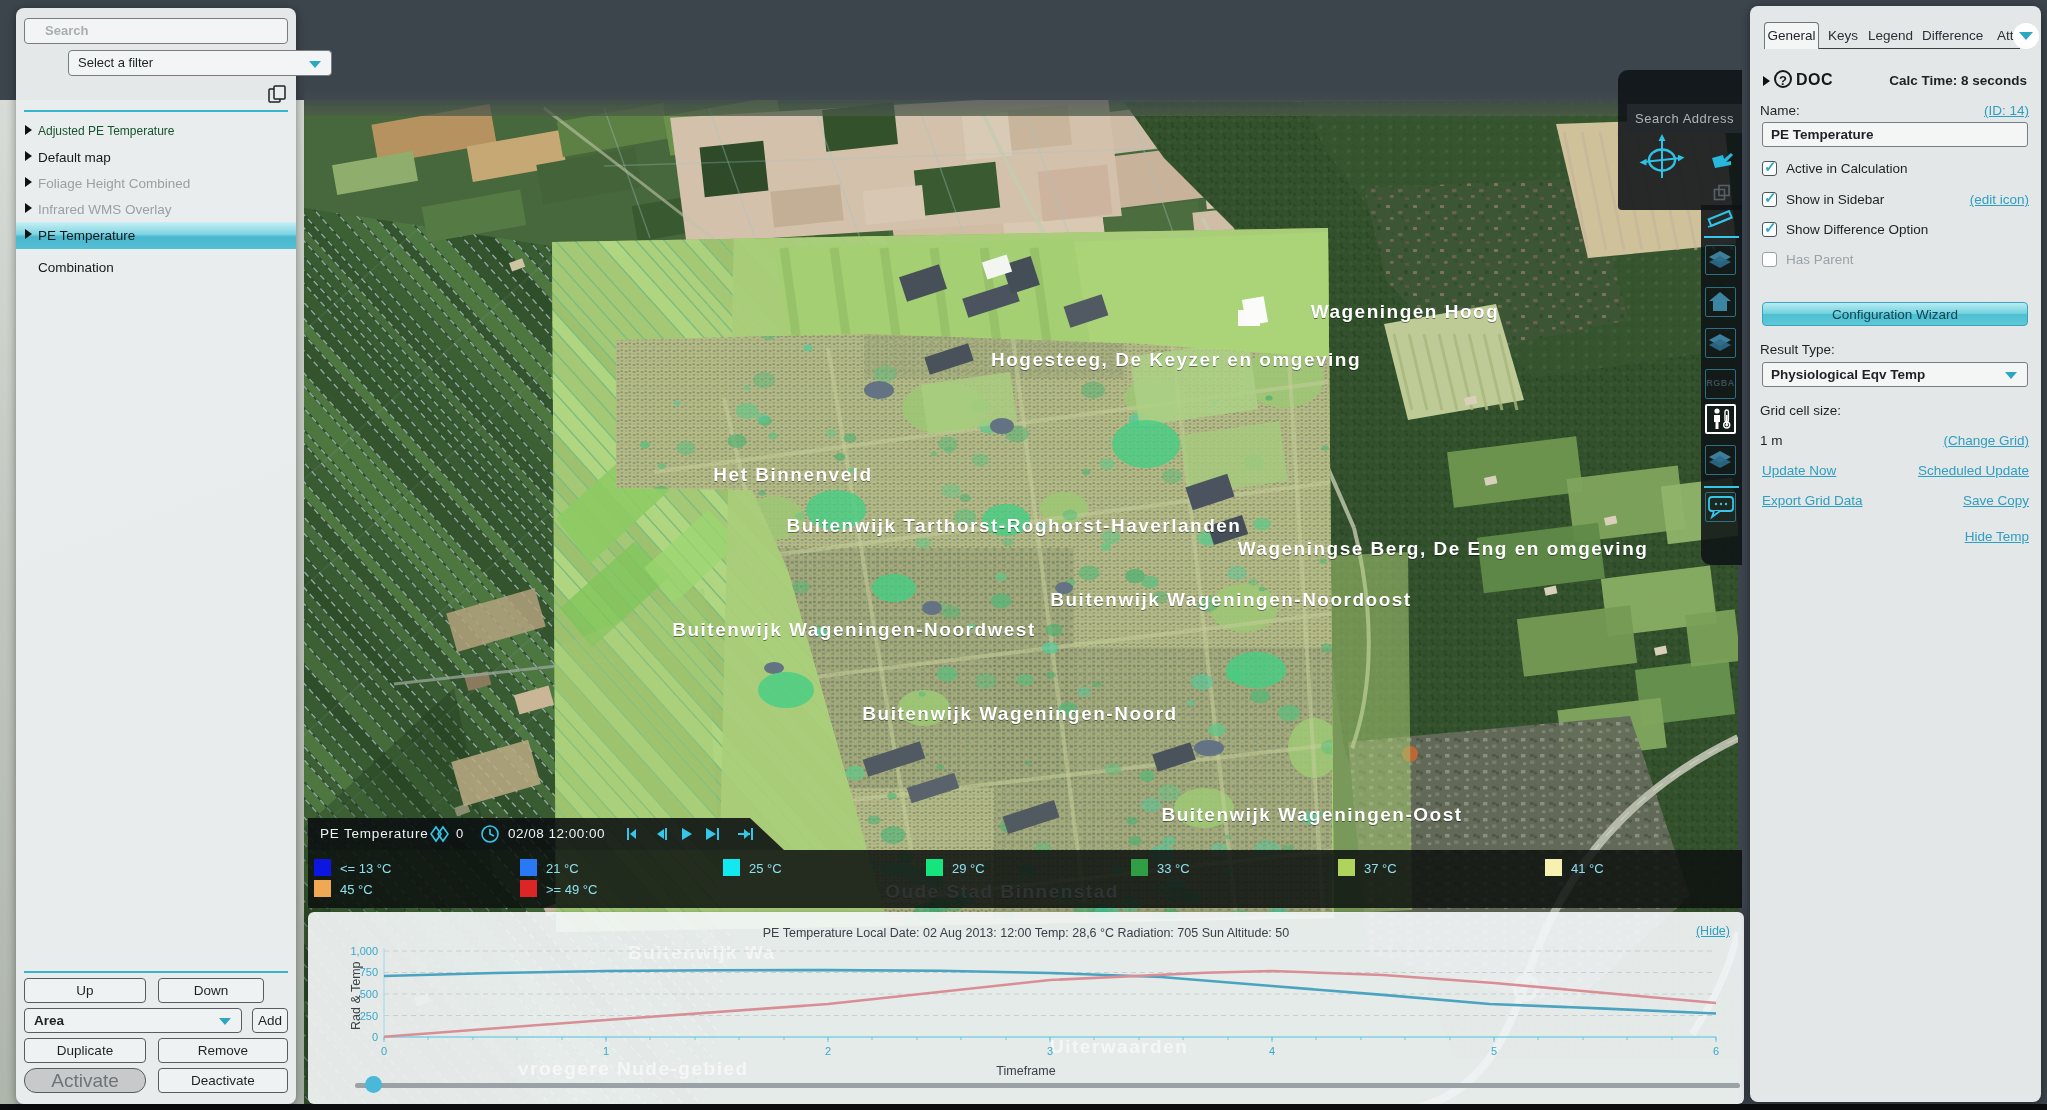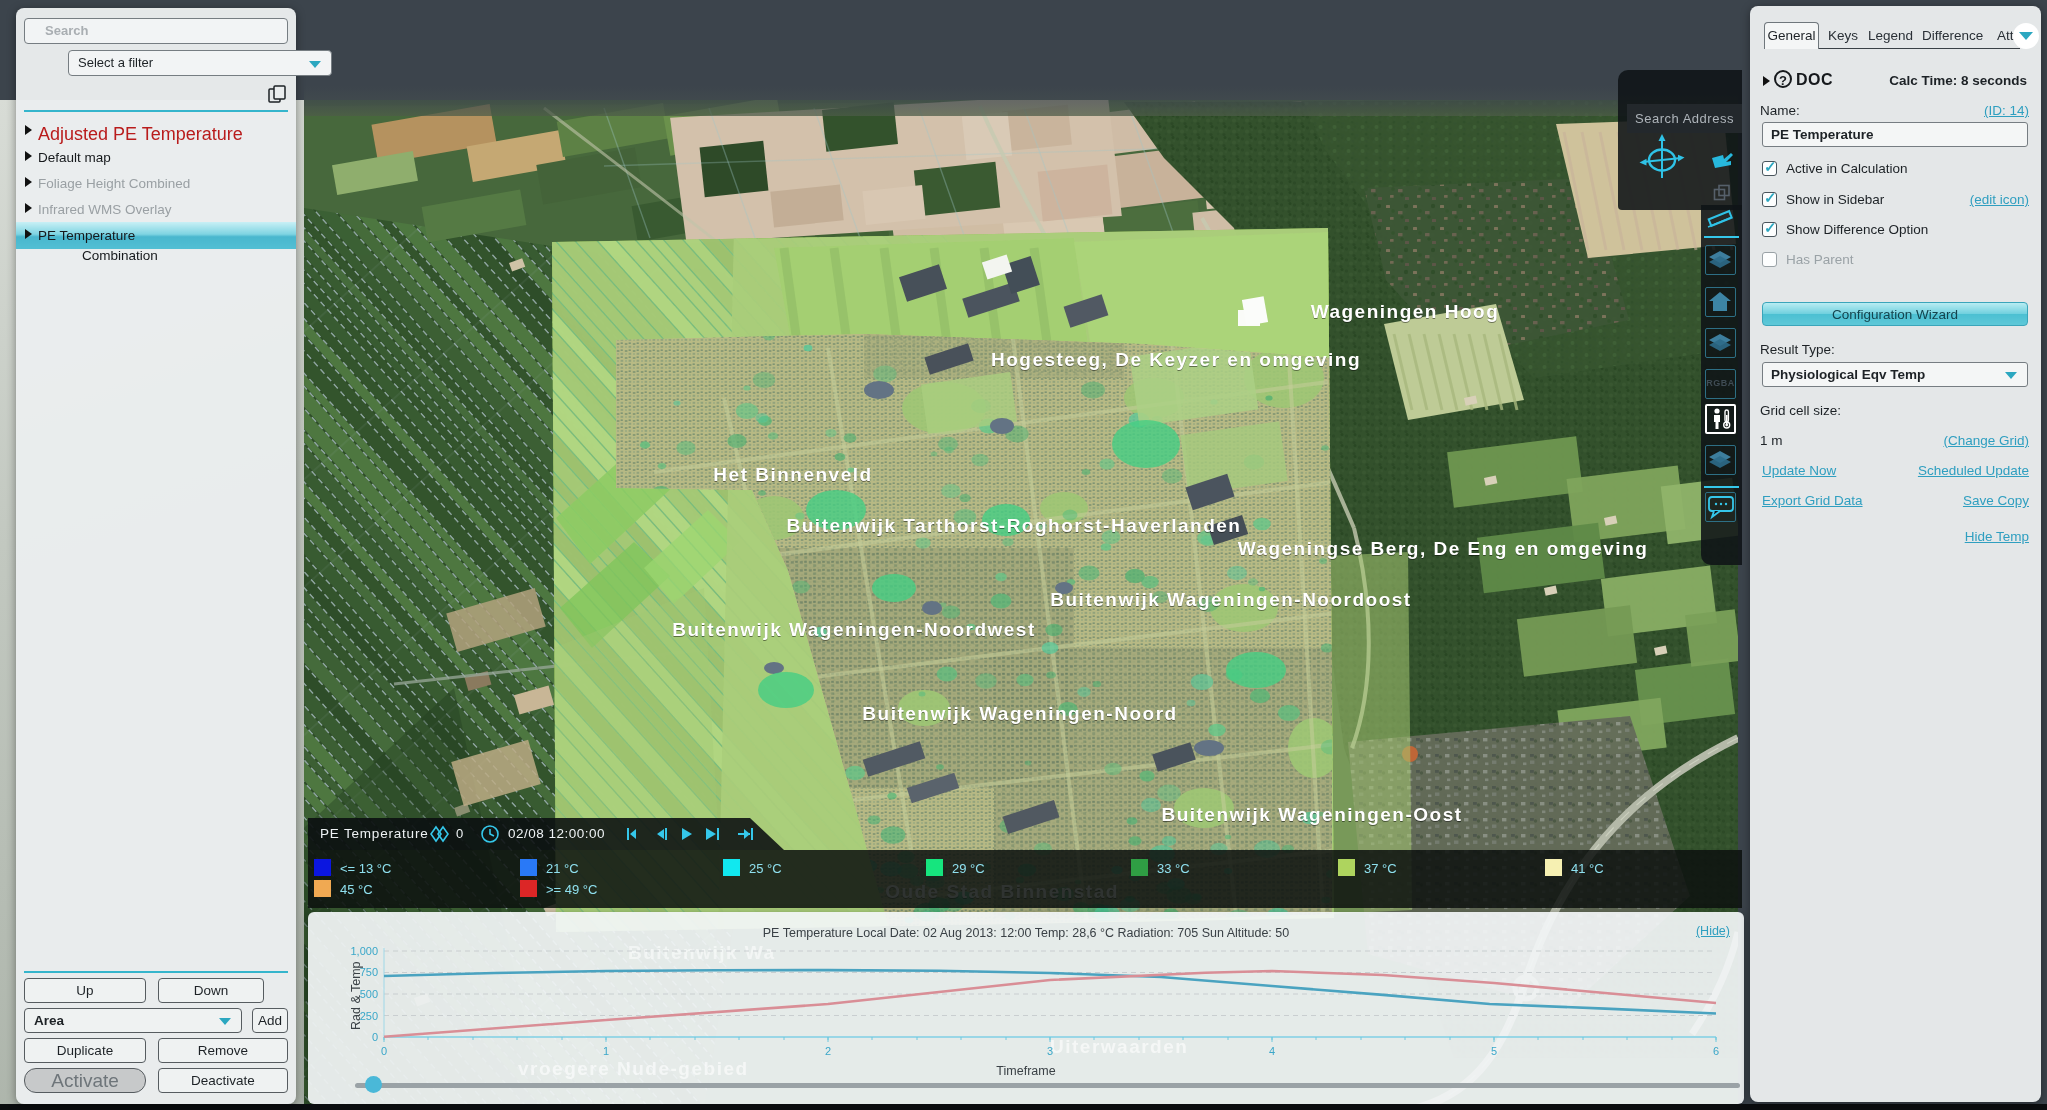--- a/index.html
+++ b/index.html
@@ -1135,31 +1135,31 @@
   <div class="abs" style="left:8px;top:10px;width:264px;height:26px;border:1.5px solid #767d82;border-radius:4px;background:#f2f4f5;color:#a9aeb2;font-size:13px;font-weight:bold;line-height:24px;padding-left:20px;">Search</div>
   <div class="abs" style="left:8px;top:42px;width:264px;height:26px;border:1.5px solid #767d82;border-radius:4px;background:#f2f4f5;color:#1d2226;font-size:13px;font-weight:normal;line-height:24px;padding-left:9px;margin-left:44px;">Select a filter
     <span style="position:absolute;right:10px;top:10px;width:0;height:0;border-left:6px solid transparent;border-right:6px solid transparent;border-top:7px solid #2ba7c0;"></span>
   </div>
   <svg class="abs" style="left:250px;top:76px;" width="22" height="22" viewBox="0 0 22 22" fill="none" stroke="#1d2226" stroke-width="1.5">
     <rect x="3" y="5" width="11" height="13" rx="1"></rect>
         <rect x="8" y="2" width="11" height="13" rx="1" fill="#eaedee"></rect>
   </svg>
   <div class="abs" style="left:8px;top:102px;width:264px;height:2px;background:#35b5cc;"></div>
 <div class="abs" style="left:9px;top:117px;width:0;height:0;border-top:5px solid transparent;border-bottom:5px solid transparent;border-left:7px solid #111;"></div>
-      <div class="abs" style="left:22px;top:116px;color:#b91c1c;font-size:18px;">Adjusted PE Temperature</div>
+      <div class="abs" style="left:22px;top:116px;color:#14532d;font-size:12px;">Adjusted PE Temperature</div>
       <div class="abs" style="left:9px;top:143px;width:0;height:0;border-top:5px solid transparent;border-bottom:5px solid transparent;border-left:7px solid #111;"></div>
       <div class="abs" style="left:22px;top:142px;color:#16191c;font-size:13.5px;">Default map</div>
       <div class="abs" style="left:9px;top:169px;width:0;height:0;border-top:5px solid transparent;border-bottom:5px solid transparent;border-left:7px solid #111;"></div>
       <div class="abs" style="left:22px;top:168px;color:#9aa0a4;font-size:13.5px;">Foliage Height Combined</div>
       <div class="abs" style="left:9px;top:195px;width:0;height:0;border-top:5px solid transparent;border-bottom:5px solid transparent;border-left:7px solid #111;"></div>
       <div class="abs" style="left:22px;top:194px;color:#9aa0a4;font-size:13.5px;">Infrared WMS Overlay</div>
       <div class="abs" style="left:0px;top:214px;width:280px;height:27px;background:linear-gradient(180deg,#c8f0f5 0%,#7fd4e2 45%,#49b7ce 55%,#53bfd4 100%);"></div>
       <div class="abs" style="left:9px;top:221px;width:0;height:0;border-top:5px solid transparent;border-bottom:5px solid transparent;border-left:7px solid #111;"></div>
       <div class="abs" style="left:22px;top:220px;color:#16191c;font-size:13.5px;">PE Temperature</div>
-      <div class="abs" style="left:22px;top:240px;color:#16191c;font-size:13.5px;margin-left:44px;">Combination</div>
+      <div class="abs" style="left:22px;top:252px;color:#16191c;font-size:13.5px;">Combination</div>
       <div class="abs" style="left:8px;top:963px;width:264px;height:2px;background:#35b5cc;"></div>
       <div class="abs" style="left:8px;top:970px;width:122px;height:25px;border:1.5px solid #565c60;border-radius:4px;background:rgba(246,248,248,0.5);color:#1d2226;font-size:13.5px;text-align:center;line-height:23px;">Up</div>
       <div class="abs" style="left:142px;top:970px;width:106px;height:25px;border:1.5px solid #565c60;border-radius:4px;background:rgba(246,248,248,0.5);color:#1d2226;font-size:13.5px;text-align:center;line-height:23px;">Down</div>
       <div class="abs" style="left:8px;top:1000px;width:218px;height:25px;border:1.5px solid #565c60;border-radius:4px;background:rgba(246,248,248,0.5);color:#1d2226;font-size:13.5px;font-weight:bold;line-height:23px;padding-left:9px;">Area
   <span style="position:absolute;right:10px;top:9px;width:0;height:0;border-left:6px solid transparent;border-right:6px solid transparent;border-top:7px solid #2ba7c0;"></span></div>
       <div class="abs" style="left:236px;top:1000px;width:36px;height:25px;border:1.5px solid #565c60;border-radius:4px;background:rgba(246,248,248,0.5);color:#1d2226;font-size:13.5px;text-align:center;line-height:23px;">Add</div>
       <div class="abs" style="left:8px;top:1030px;width:122px;height:25px;border:1.5px solid #565c60;border-radius:4px;background:rgba(246,248,248,0.5);color:#1d2226;font-size:13.5px;text-align:center;line-height:23px;">Duplicate</div>
       <div class="abs" style="left:142px;top:1030px;width:130px;height:25px;border:1.5px solid #565c60;border-radius:4px;background:rgba(246,248,248,0.5);color:#1d2226;font-size:13.5px;text-align:center;line-height:23px;">Remove</div>
       <div class="abs" style="left:8px;top:1060px;width:122px;height:25px;border:1.5px solid #565c60;border-radius:12px;background:#c7c9ca;color:#6e757a;font-size:19px;text-align:center;line-height:23px;">Activate</div>
       <div class="abs" style="left:142px;top:1060px;width:130px;height:25px;border:1.5px solid #565c60;border-radius:4px;background:rgba(246,248,248,0.5);color:#1d2226;font-size:13.5px;text-align:center;line-height:23px;">Deactivate</div>

